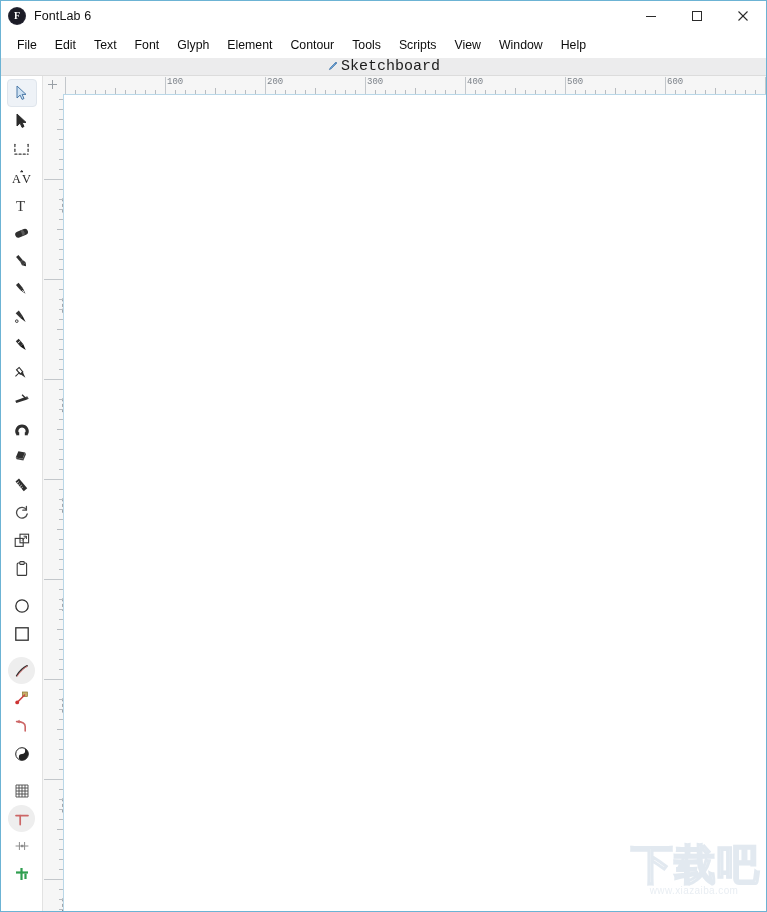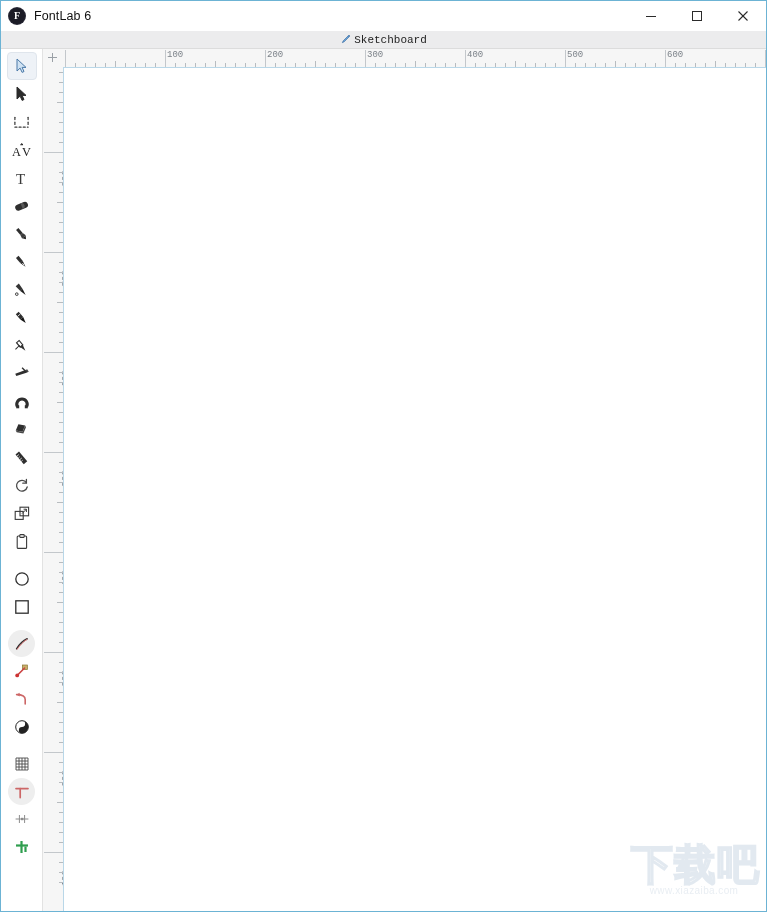--- a/index.html
+++ b/index.html
@@ -99,21 +99,21 @@
     display: flex;
     align-items: center;
     justify-content: center;
     position: relative;
   }
   #tab-sketchboard {
     display: flex;
     align-items: center;
     gap: 3px;
     font-family: "Liberation Mono", monospace;
-    font-size: 11px;
+    font-size: 15px;
     color: #1c1c1c;
     letter-spacing: 0px;
   }
   #tab-sketchboard svg { display: block; }
 
   
   #body-row {
     flex: 1 1 auto;
     display: flex;
     min-height: 0;
@@ -306,20 +306,34 @@
       </div>
       <div class="win-btn">
         <svg width="12" height="12" viewBox="0 0 12 12" aria-hidden="true">
           <line x1="1.5" y1="1.5" x2="10.5" y2="10.5" stroke="#2b2b2b" stroke-width="1.1"></line>
           <line x1="10.5" y1="1.5" x2="1.5" y2="10.5" stroke="#2b2b2b" stroke-width="1.1"></line>
         </svg>
       </div>
     </div>
   </div>
 
+  <div id="menubar">
+    <div class="menu-item">File</div>
+    <div class="menu-item">Edit</div>
+    <div class="menu-item">Text</div>
+    <div class="menu-item">Font</div>
+    <div class="menu-item">Glyph</div>
+    <div class="menu-item">Element</div>
+    <div class="menu-item">Contour</div>
+    <div class="menu-item">Tools</div>
+    <div class="menu-item">Scripts</div>
+    <div class="menu-item">View</div>
+    <div class="menu-item">Window</div>
+    <div class="menu-item">Help</div>
+  </div>
 
   <div id="tabstrip">
     <div id="tab-sketchboard">
       <span>
         <svg width="11" height="11" viewBox="0 0 12 12" aria-hidden="true">
           <path d="M9.8 1.2 L10.8 2.2 L4.6 8.4 L2.6 9.4 L3.6 7.4 Z" fill="#6fa8dc" stroke="#3d6fa5" stroke-width=".8" stroke-linejoin="round"></path>
           <line x1="8.9" y1="2.1" x2="9.9" y2="3.1" stroke="#3d6fa5" stroke-width=".7"></line>
         </svg>
       </span>
       <span>Sketchboard</span>

